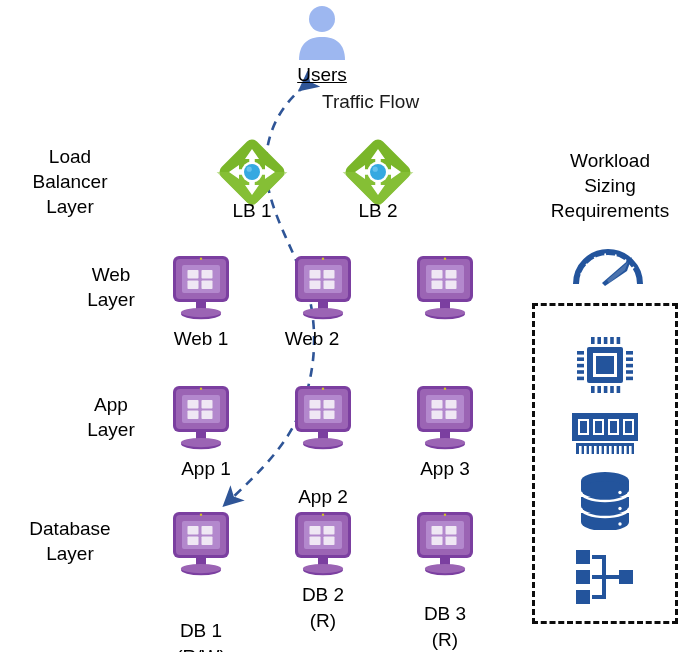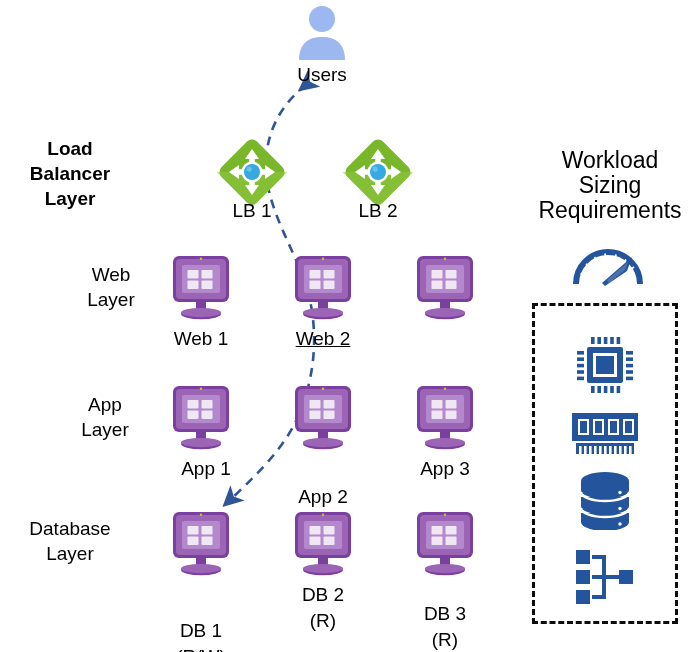--- a/index.html
+++ b/index.html
@@ -41,21 +41,21 @@
   .plain-label {
     position: absolute;
     font-size: 19px;
     line-height: 24px;
     color: #1a1a1a;
     white-space: pre-line;
   }
   .panel-title {
     position: absolute;
     text-align: center;
-    font-size: 23px;
+    font-size: 19px;
     line-height: 25px;
     color: #000000;
     white-space: pre-line;
   }
 
   
   .dashed-box {
     position: absolute;
     border: 3px dashed #0d0d0d;
     background: transparent;
@@ -85,24 +85,25 @@
              C 318,330 316,372 300,412
              C 288,443 262,470 230,500" fill="none" stroke="#2f5597" stroke-width="2.6" stroke-dasharray="9 7" marker-start="url(#arrowUp)" marker-end="url(#arrowDown)"></path>
   </svg>
 
   <div class="icon-wrap" style="left:294px; top:4px;">
     <svg width="56" height="56" viewBox="0 0 56 56">
       <circle cx="28" cy="15" r="13" fill="#9db7f0"></circle>
       <path d="M5,56 C5,40 14,33 28,33 C42,33 51,40 51,56 Z" fill="#9db7f0"></path>
     </svg>
   </div>
-  <div class="node-label" style="left:272px; top:62px; width:100px;">Users</div>
-
-
-  <div class="layer-label" style="left:0px; top:136px; width:140px;font-weight:bold;">Load
+  <div class="node-label" style="left:272px; top:62px; width:100px;text-decoration:underline;">Users</div>
+
+  <div class="plain-label" style="left:322px; top:90px;">Traffic Flow</div>
+
+  <div class="layer-label" style="left:0px; top:144px; width:140px;">Load
 Balancer
 Layer</div>
 
   <div class="icon-wrap" style="left:216px; top:136px;">
     <svg width="72" height="72" viewBox="0 0 72 72">
       <g transform="translate(36,36) rotate(45) translate(-25,-25)">
         <rect x="0" y="0" width="50" height="50" rx="7" ry="7" fill="#7ab629"></rect>
         <path d="M0,50 L50,0 L50,50 Z" fill="#8ec63f" opacity="0.55"></path>
       </g>
       <g fill="#ffffff">
@@ -169,41 +170,41 @@
         <rect x="24.5" y="14" width="11" height="8.5" rx="0.8"></rect>
         <rect x="38.5" y="14" width="11" height="8.5" rx="0.8"></rect>
         <rect x="24.5" y="24.5" width="11" height="8.5" rx="0.8"></rect>
         <rect x="38.5" y="24.5" width="11" height="8.5" rx="0.8"></rect>
       </g>
       <rect x="33" y="46" width="10" height="10" fill="#7b3fa0"></rect>
       <ellipse cx="38" cy="58" rx="20" ry="5.2" fill="#7b3fa0"></ellipse>
       <ellipse cx="38" cy="56.6" rx="20" ry="4.6" fill="#9b64b4"></ellipse>
     </svg>
   </div>
-  <div class="node-label" style="left:273px; top:326px; width:100px;text-decoration:underline;">Web 2</div>
+  <div class="node-label" style="left:262px; top:326px; width:100px;">Web 2</div>
 
   <div class="icon-wrap" style="left:407px; top:256px;">
     <svg width="76" height="66" viewBox="0 0 76 66">
       <rect x="10" y="0" width="56" height="46" rx="6" ry="6" fill="#7b3fa0"></rect>
       <rect x="13" y="3" width="50" height="40" rx="4" ry="4" fill="#9b64b4"></rect>
       <rect x="19" y="9" width="38" height="28" rx="2" ry="2" fill="#b388cd"></rect>
       <circle cx="38" cy="2.8" r="1.2" fill="#cfc32a"></circle>
       <g fill="#efe7f4">
         <rect x="24.5" y="14" width="11" height="8.5" rx="0.8"></rect>
         <rect x="38.5" y="14" width="11" height="8.5" rx="0.8"></rect>
         <rect x="24.5" y="24.5" width="11" height="8.5" rx="0.8"></rect>
         <rect x="38.5" y="24.5" width="11" height="8.5" rx="0.8"></rect>
       </g>
       <rect x="33" y="46" width="10" height="10" fill="#7b3fa0"></rect>
       <ellipse cx="38" cy="58" rx="20" ry="5.2" fill="#7b3fa0"></ellipse>
       <ellipse cx="38" cy="56.6" rx="20" ry="4.6" fill="#9b64b4"></ellipse>
     </svg>
   </div>
 
-  <div class="layer-label" style="left:11px; top:392px; width:140px;padding-left:24px;">App
+  <div class="layer-label" style="left:17px; top:392px; width:140px;padding-left:24px;">App
 Layer</div>
 
   <div class="icon-wrap" style="left:163px; top:386px;">
     <svg width="76" height="66" viewBox="0 0 76 66">
       <rect x="10" y="0" width="56" height="46" rx="6" ry="6" fill="#7b3fa0"></rect>
       <rect x="13" y="3" width="50" height="40" rx="4" ry="4" fill="#9b64b4"></rect>
       <rect x="19" y="9" width="38" height="28" rx="2" ry="2" fill="#b388cd"></rect>
       <circle cx="38" cy="2.8" r="1.2" fill="#cfc32a"></circle>
       <g fill="#efe7f4">
         <rect x="24.5" y="14" width="11" height="8.5" rx="0.8"></rect>

